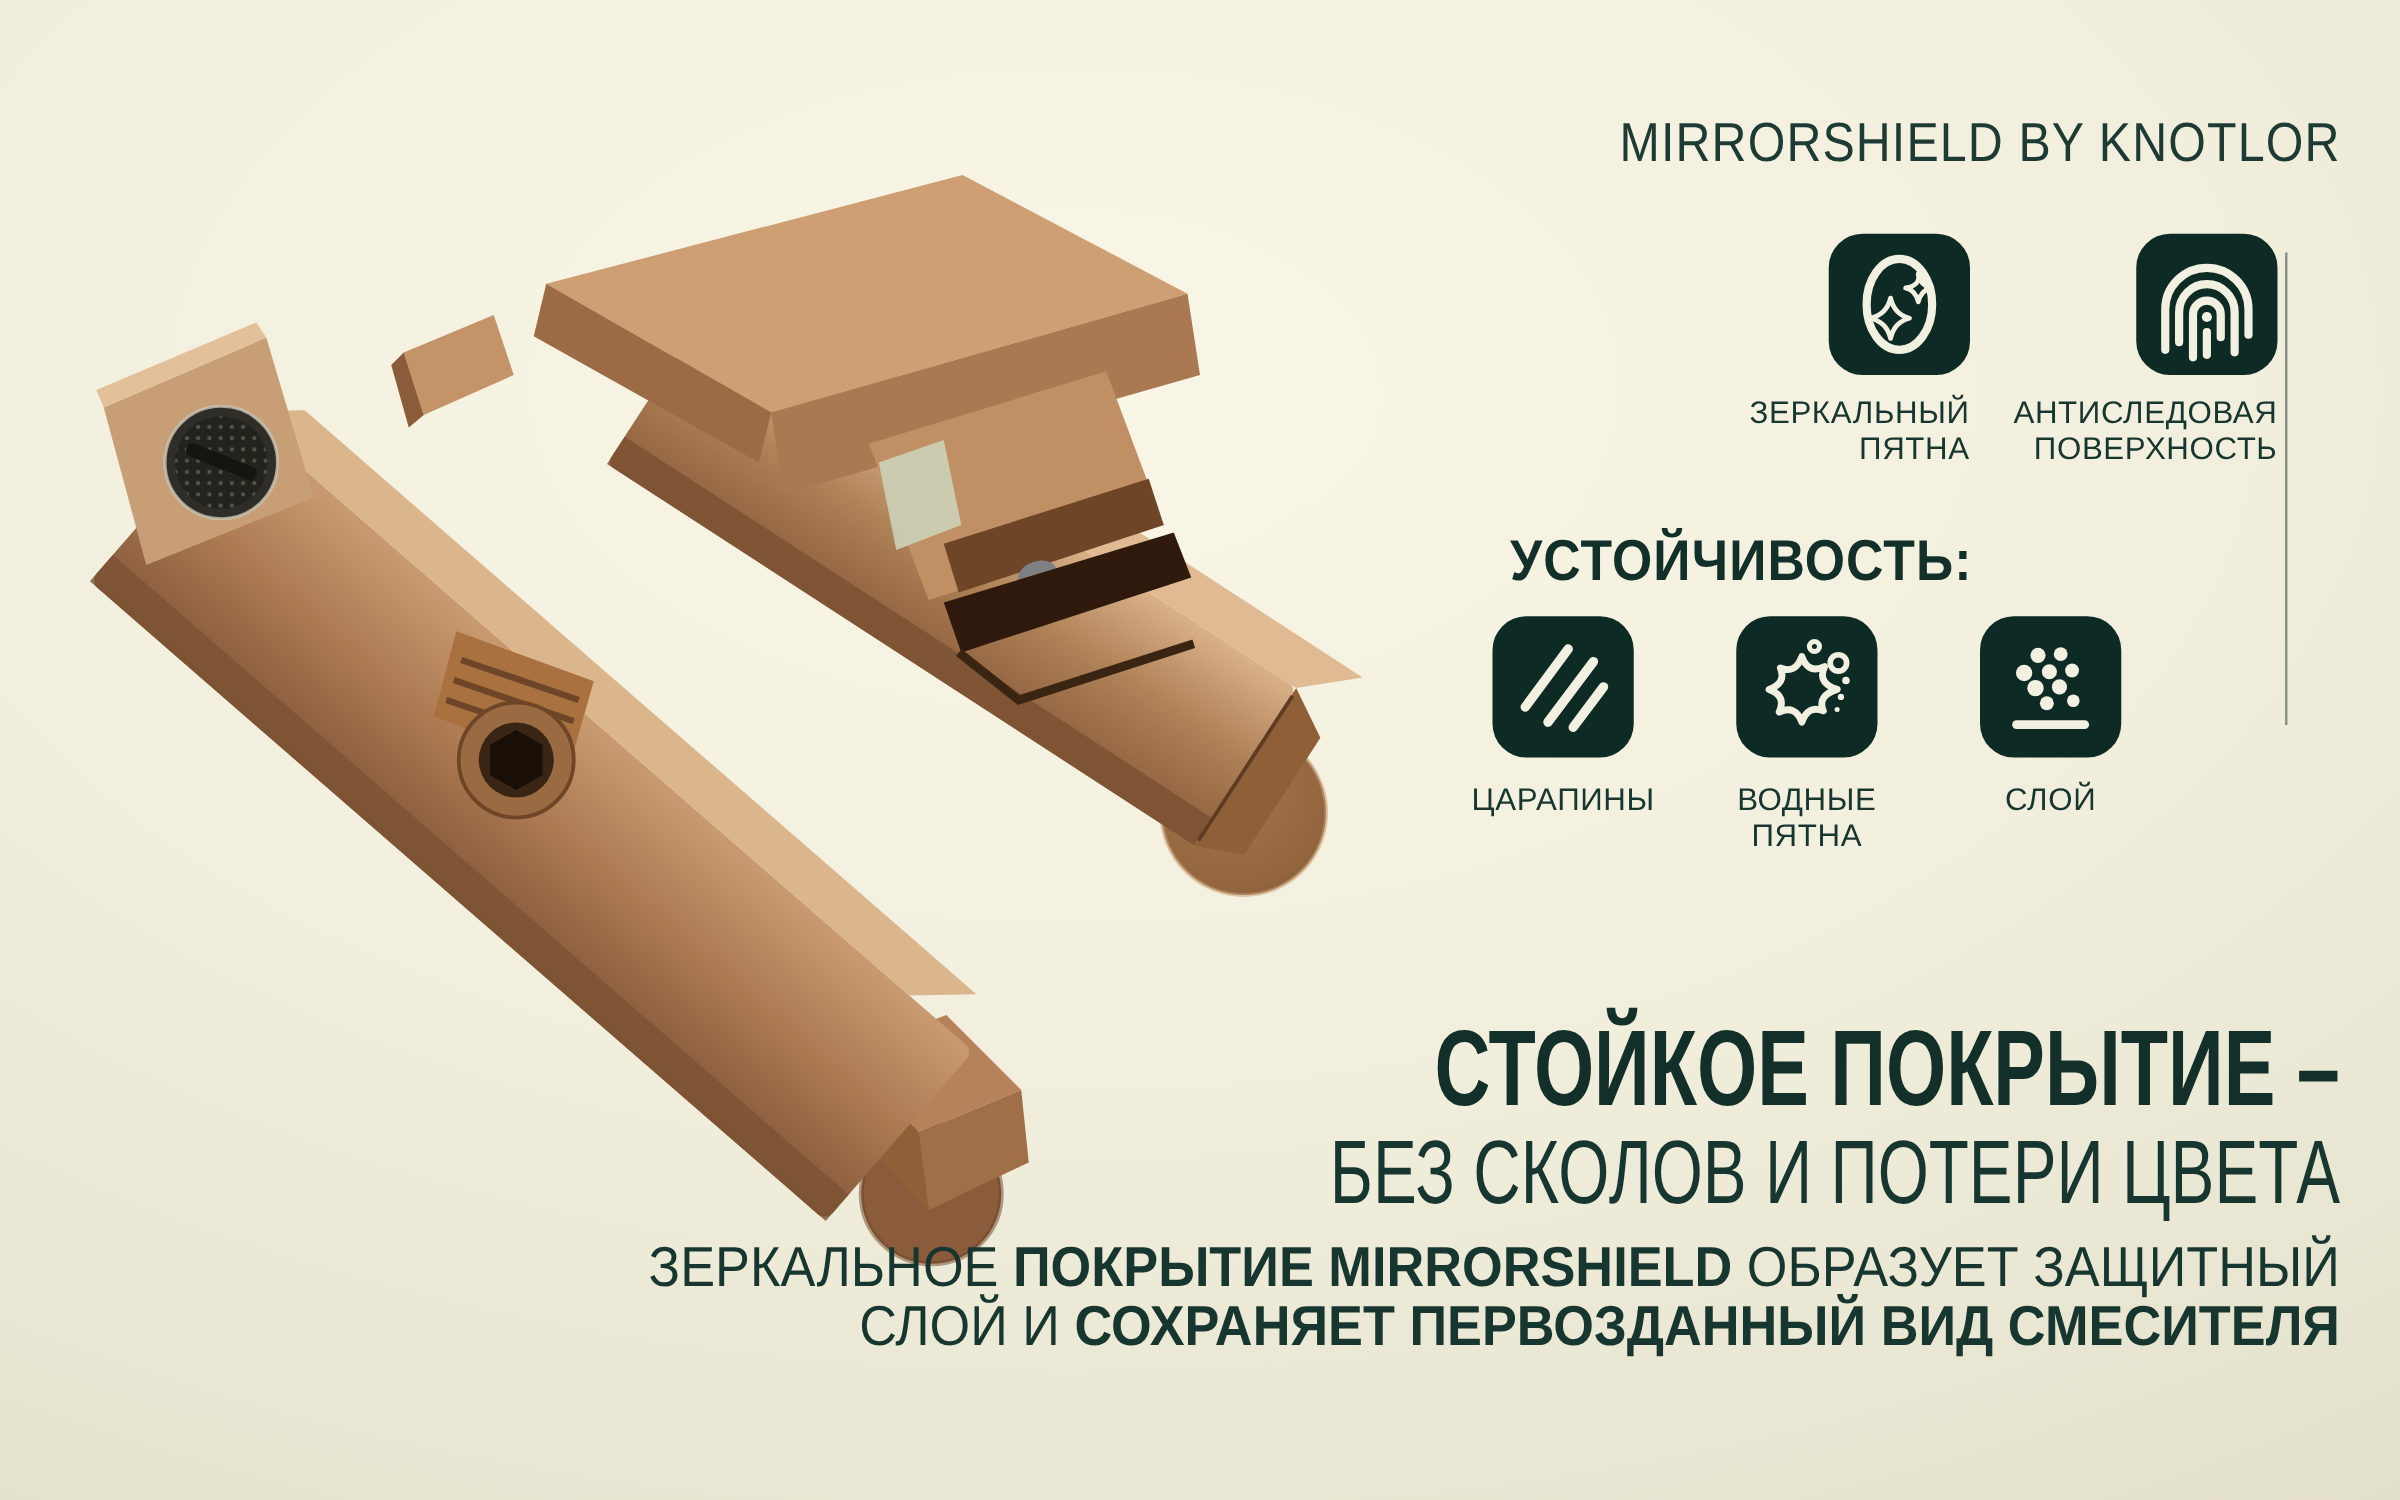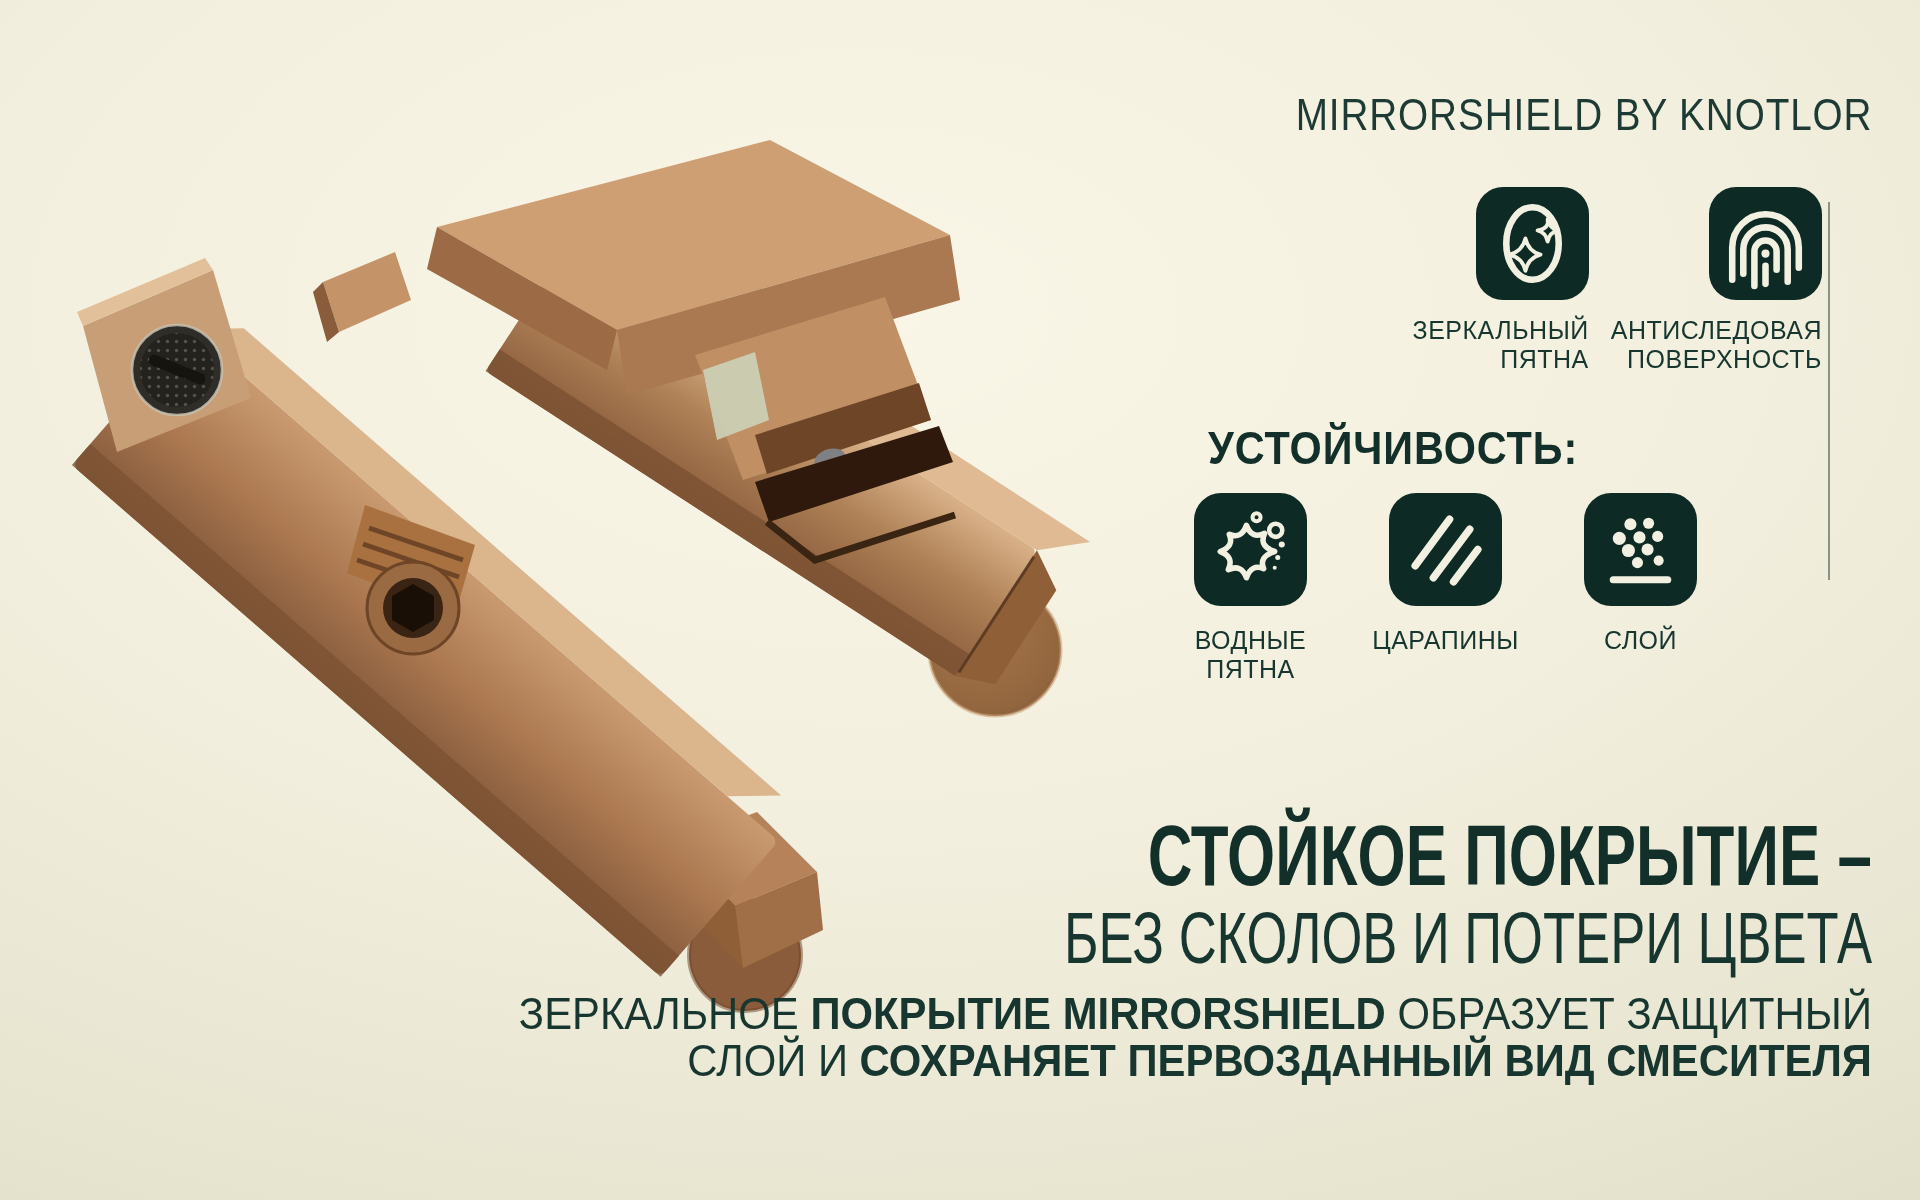--- a/index.html
+++ b/index.html
@@ -8,21 +8,21 @@
     position:relative;width:1920px;height:1200px;overflow:hidden;
     font-family:"Liberation Sans",sans-serif;color:#17362f;
     background:radial-gradient(120% 115% at 44% 26%, #f9f6e7 0%, #f2efde 38%, #e7e4d0 68%, #d8d4bf 100%);
     padding-left:32px;
   }
   .brand-title{
     position:absolute;top:90px;right:80px;white-space:nowrap;
     font-size:44px;font-weight:500;letter-spacing:1px;color:#1d3b34;
     transform:scaleX(0.88);transform-origin:100% 50%;
   }
-  .benefits{position:absolute;top:187px;right:130px;display:flex;gap:22px;}
+  .benefits{position:absolute;top:187px;right:130px;display:flex;gap:35px;}
   .benefit{display:flex;flex-direction:column;align-items:flex-end;}
   .tile{
     width:113px;height:113px;border-radius:27px;background:#0d2a25;
     display:flex;align-items:center;justify-content:center;flex:0 0 auto;
   }
   .tile-label{margin-top:16px;font-size:25px;line-height:29px;letter-spacing:0.5px;
     text-align:right;color:#17362f;}
   .divider{position:absolute;left:1828px;top:202px;width:2px;height:378px;background:#8b9387;}
   .resistance-heading{
     position:absolute;left:1208px;top:421px;white-space:nowrap;
@@ -176,44 +176,44 @@
   </div>
 
   <div class="divider"></div>
 
   <div class="resistance-heading">УСТОЙЧИВОСТЬ:</div>
 
   <div class="resistance">
     <div class="res-item">
       <div class="tile">
         <svg viewBox="-56 -56 112 112" width="113" height="113">
+          <line x1="-30" y1="16" x2="4" y2="-30" class="glyph" style="stroke-width:7.5"></line>
+          <line x1="-12" y1="28" x2="24" y2="-20" class="glyph" style="stroke-width:7.5"></line>
+          <line x1="8" y1="32" x2="32" y2="0" class="glyph" style="stroke-width:7.5"></line>
+        </svg>
+      </div>
+      <div class="res-label">
+        <div>ЦАРАПИНЫ</div>
+        <div></div>
+      </div>
+    </div>
+    <div class="res-item">
+      <div class="tile">
+        <svg viewBox="-56 -56 112 112" width="113" height="113">
           <path class="glyph" style="stroke-width:5.5" d="M -4,-24 Q 1,-10 14,-16 Q 8,-3 24,2 Q 8,7 13,19 Q 1,14 -4,28 Q -9,14 -22,20 Q -16,7 -30,2 Q -16,-3 -21,-15 Q -9,-10 -4,-24 Z"></path>
           <circle cx="6" cy="-32" r="4" class="glyph-thin" style="stroke-width:4"></circle>
           <circle cx="25" cy="-19" r="6.5" class="glyph-thin" style="stroke-width:4.5"></circle>
           <circle cx="31" cy="-5" r="3" class="glyph-fill"></circle>
           <circle cx="27" cy="8" r="2.5" class="glyph-fill"></circle>
           <circle cx="24" cy="18" r="2" class="glyph-fill"></circle>
         </svg>
       </div>
       <div class="res-label">
         <div>ВОДНЫЕ</div>
         <div>ПЯТНА</div>
-      </div>
-    </div>
-    <div class="res-item">
-      <div class="tile">
-        <svg viewBox="-56 -56 112 112" width="113" height="113">
-          <line x1="-30" y1="16" x2="4" y2="-30" class="glyph" style="stroke-width:7.5"></line>
-          <line x1="-12" y1="28" x2="24" y2="-20" class="glyph" style="stroke-width:7.5"></line>
-          <line x1="8" y1="32" x2="32" y2="0" class="glyph" style="stroke-width:7.5"></line>
-        </svg>
-      </div>
-      <div class="res-label">
-        <div>ЦАРАПИНЫ</div>
-        <div></div>
       </div>
     </div>
     <div class="res-item">
       <div class="tile">
         <svg viewBox="-56 -56 112 112" width="113" height="113">
           <circle cx="-10" cy="-25" r="6" class="glyph-fill"></circle>
           <circle cx="8" cy="-26" r="5.5" class="glyph-fill"></circle>
           <circle cx="-21" cy="-11" r="6.5" class="glyph-fill"></circle>
           <circle cx="-1" cy="-12" r="6" class="glyph-fill"></circle>
           <circle cx="17" cy="-13" r="5.5" class="glyph-fill"></circle>

